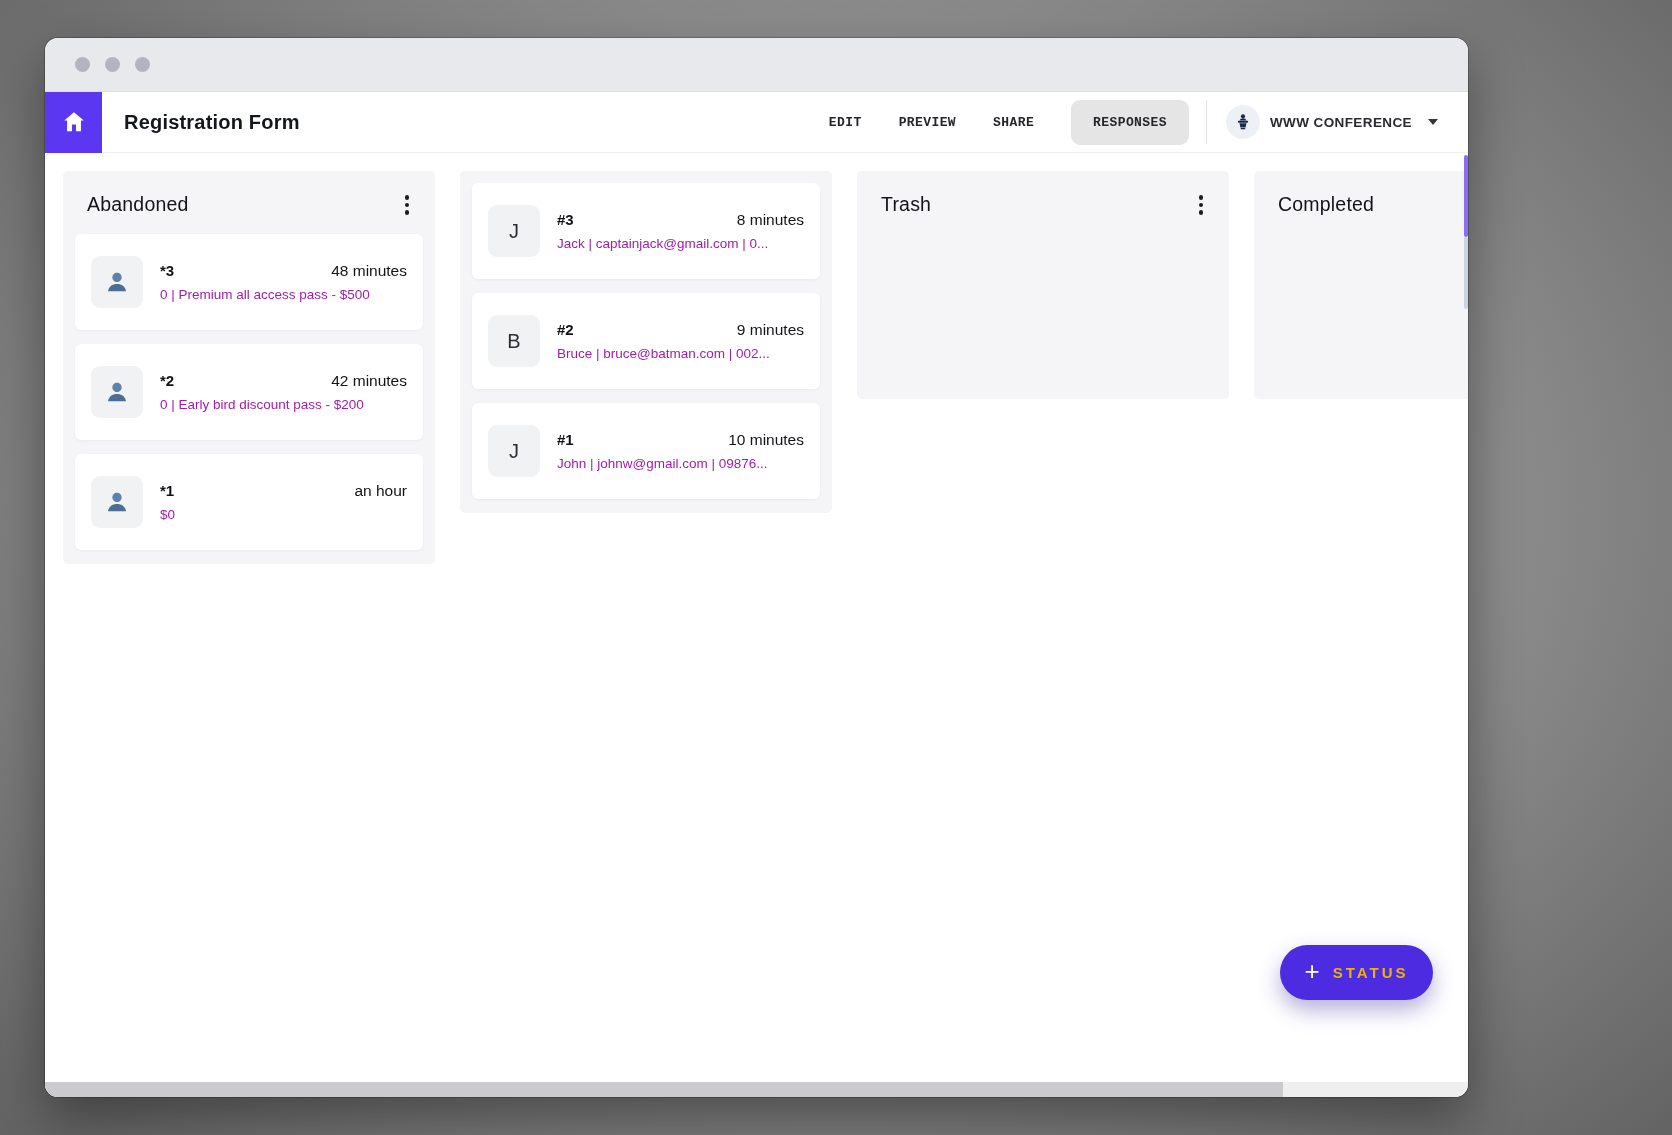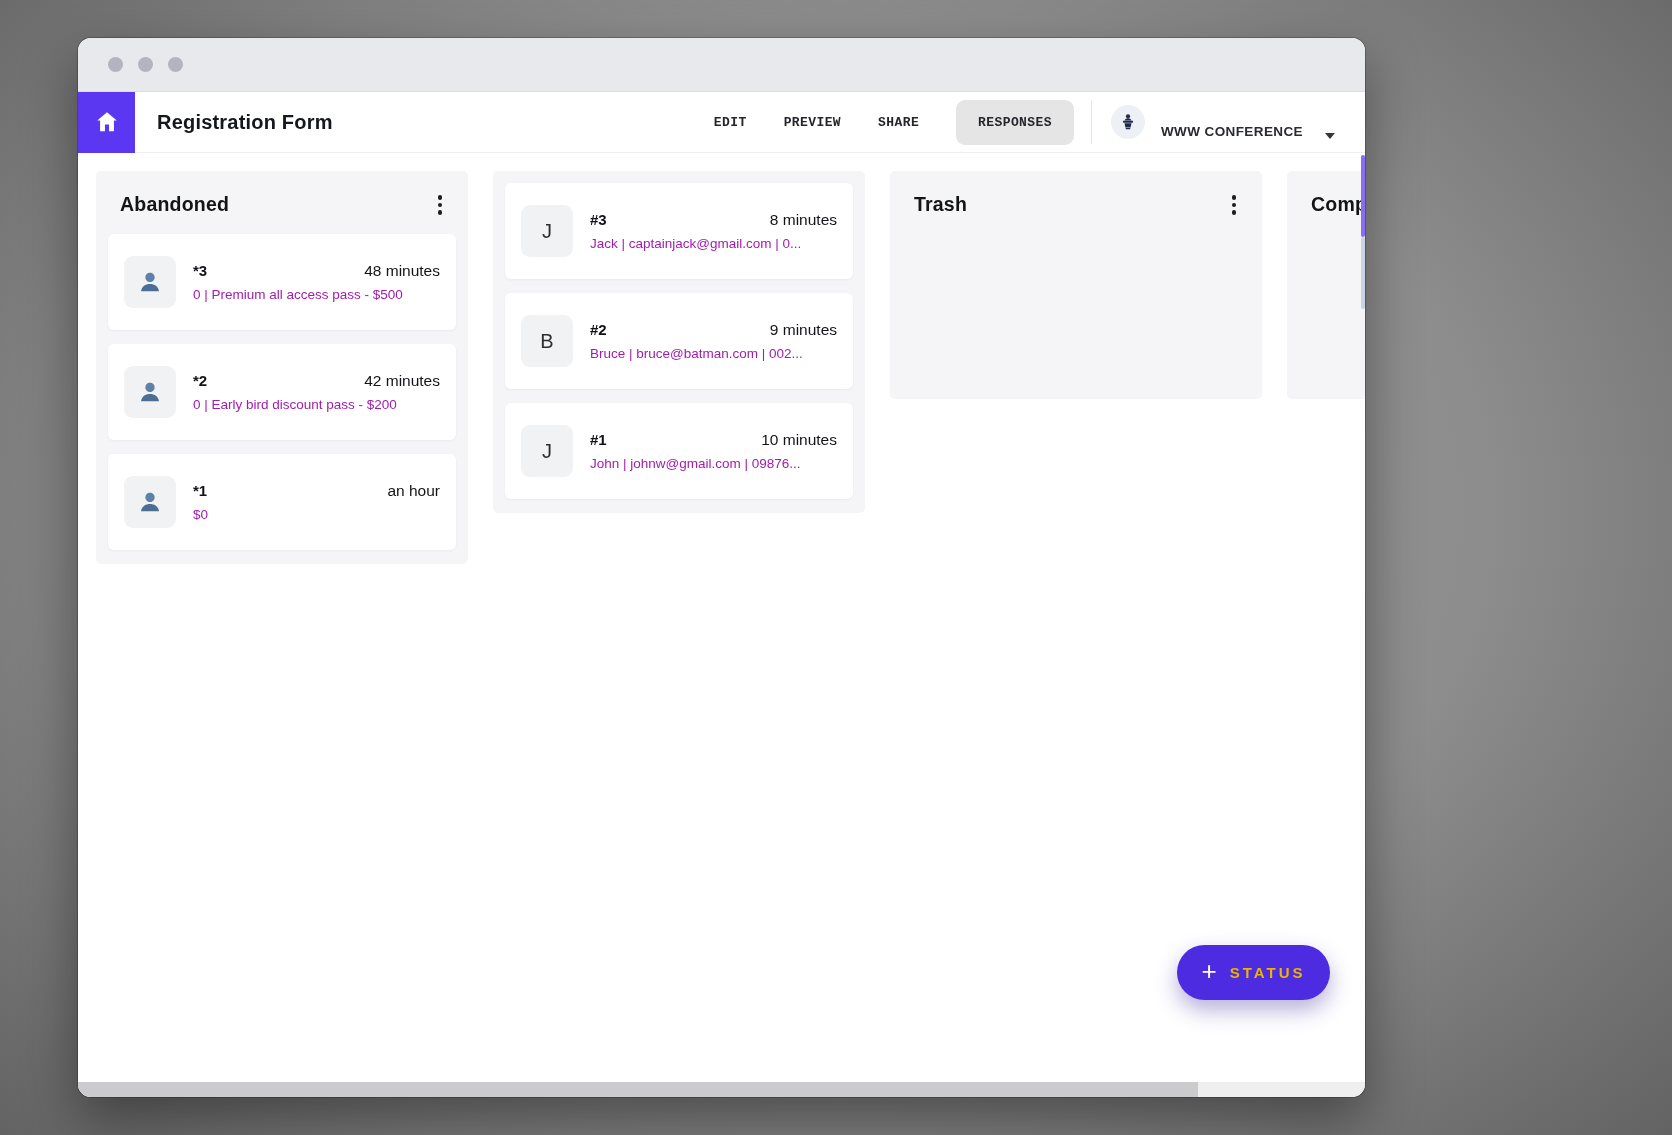--- a/index.html
+++ b/index.html
@@ -5,24 +5,23 @@
   * { margin:0; padding:0; box-sizing:border-box; }
   html,body { width:1672px; height:1135px; overflow:hidden; }
   body {
     font-family: "Liberation Sans", "DejaVu Sans", sans-serif;
     background: radial-gradient(ellipse at 50% 45%, #989898 0%, #8d8d8d 55%, #636363 100%);
     position:relative;
   }
 
   
   .window {
-    position:absolute; left:45px; top:38px; width:1287px; height:1059px;
+    position:absolute; left:45px; top:38px; width:1423px; height:1059px;
     background:#ffffff; border-radius:13px; overflow:hidden;
     box-shadow: 0 0 0 1px rgba(0,0,0,.22), 0 22px 55px rgba(0,0,0,.42);
-    margin-left: 33px;
   }
   .titlebar {
     height:54px; background:#e8e9ed; border-bottom:1px solid #dddee3;
     display:flex; align-items:center; padding-left:30px; gap:15px;
   }
   .tl-dot { width:15px; height:15px; border-radius:50%; background:#b2b5bf; }
 
   
   .appbar {
     height:61px; background:#ffffff; border-bottom:1px solid #efeff2;
@@ -36,41 +35,41 @@
   .nav { margin-left:auto; display:flex; align-items:center; }
   .nav-link {
     font-size:13px; font-weight:700; color:#25262b; letter-spacing:.4px;
     margin-right:37px; cursor:pointer; background:none; border:none;
     font-family:Liberation Mono, monospace;
   }
   .nav-link.active {
     margin-right:0; background:#e5e5e5; border-radius:9px; padding:15px 22px;
   }
   .nav-divider { width:1px; height:44px; background:#e7e7ea; margin:0 19px 0 17px; }
-  .workspace { display:flex; align-items:flex-end; gap:16px; cursor:pointer; }
+  .workspace { display:flex; align-items:center; gap:10px; cursor:pointer; }
   .ws-icon {
     width:34px; height:34px; border-radius:50%; background:#edf0f4;
     display:flex; align-items:center; justify-content:center;
   }
   .ws-label { font-size:13.5px; font-weight:700; color:#2a2b30; letter-spacing:.4px; }
   .ws-caret {
     width:0; height:0; margin-left:6px;
     border-left:5px solid transparent; border-right:5px solid transparent;
     border-top:6px solid #35363b;
   }
 
   
   .main { position:relative; height:929px; background:#fff; }
   .board { display:flex; gap:25px; padding:18px; align-items:flex-start; }
   .column {
     width:372px; flex:0 0 372px; background:#f5f5f7; border-radius:5px;
     padding:12px 12px 14px 12px; min-height:228px;
   }
   .col-head { display:flex; justify-content:space-between; align-items:center; padding:9px 8px 16px 12px; }
-  .col-title { font-size:19.5px; font-weight:700; color:#121418; letter-spacing:.2px; }
+  .col-title { font-size:19.5px; font-weight:400; color:#121418; letter-spacing:.2px; }
   .kebab { display:flex; flex-direction:column; gap:3px; padding:3px 6px; cursor:pointer; background:none; border:none; }
   .kebab i { width:4.5px; height:4.5px; border-radius:50%; background:#1d1d20; display:block; }
   .card-list { display:flex; flex-direction:column; gap:14px; }
   .card {
     background:#fff; border-radius:6px; padding:22px 16px; display:flex;
     align-items:center; gap:17px; cursor:pointer;
     box-shadow:0 1px 3px rgba(20,20,40,.05);
   }
   .avatar {
     width:52px; height:52px; flex:0 0 52px; border-radius:9px; background:#f1f2f4;

